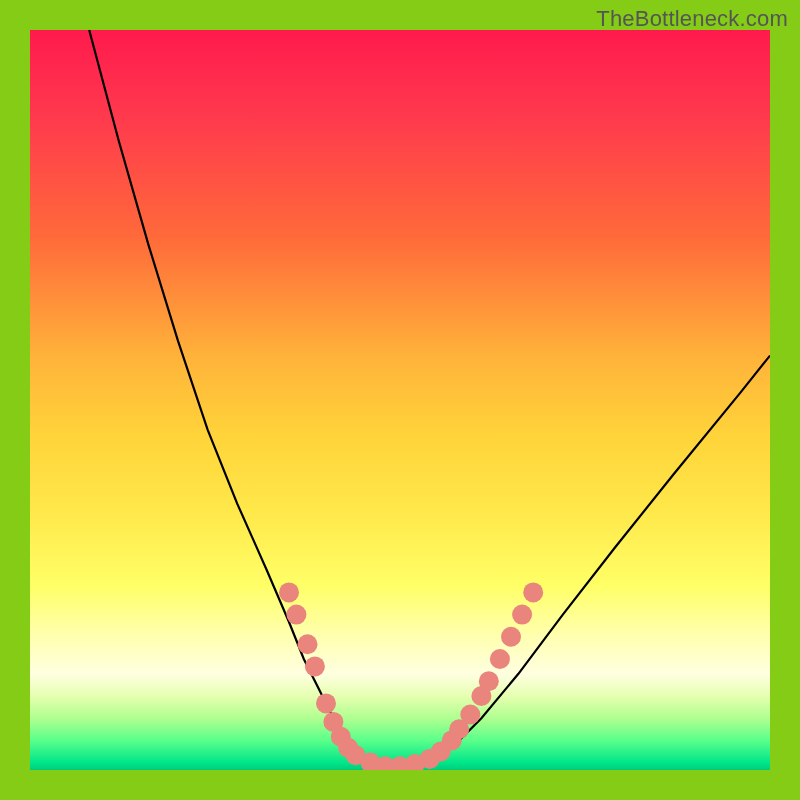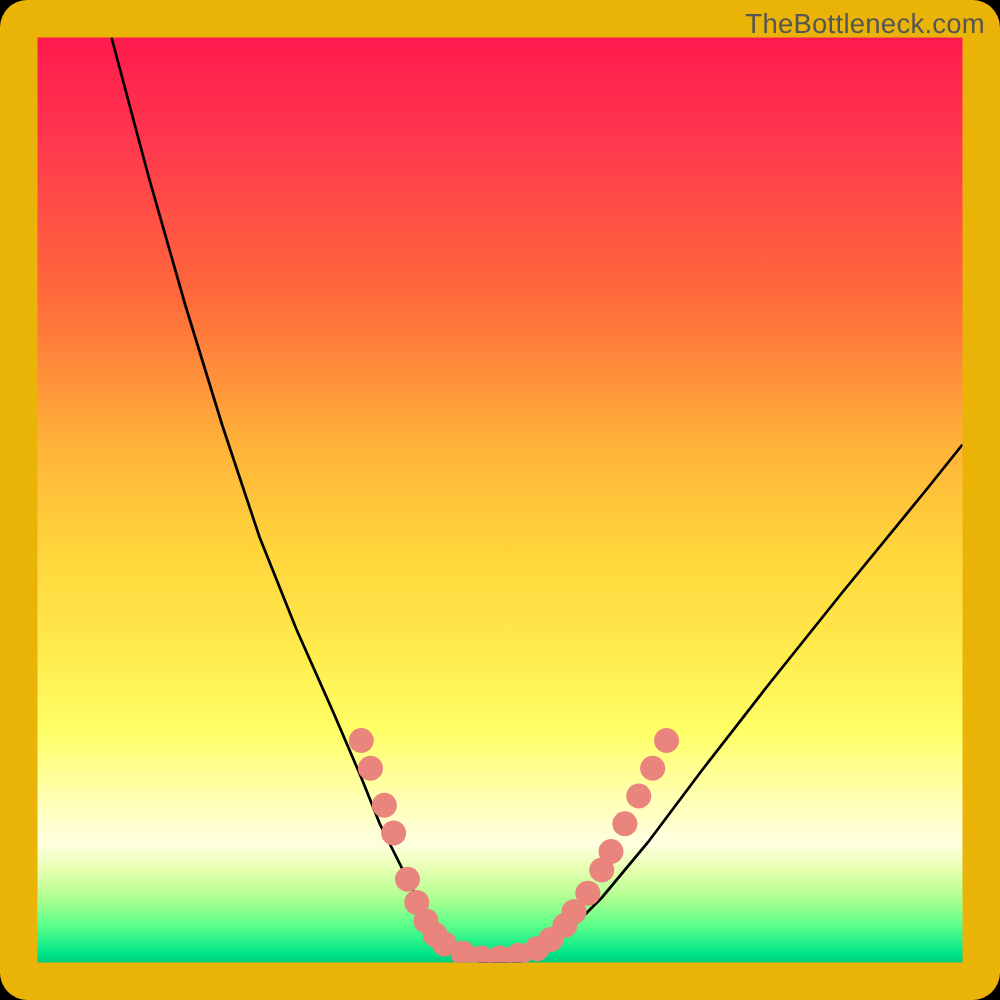--- a/index.html
+++ b/index.html
@@ -10,22 +10,21 @@
     overflow: hidden;
     background: #000;
     font-family: Arial, Helvetica, sans-serif;
   }
   .frame {
     position: absolute;
     left: 0;
     top: 0;
     width: 800px;
     height: 800px;
-    background: #eab308;
-    border-radius: 22px;
+    background: #84cc16;
   }
   .plot {
     position: absolute;
     left: 30px;
     top: 30px;
     width: 740px;
     height: 740px;
     background: linear-gradient(
       to bottom,
       #ff1a4d 0%,

